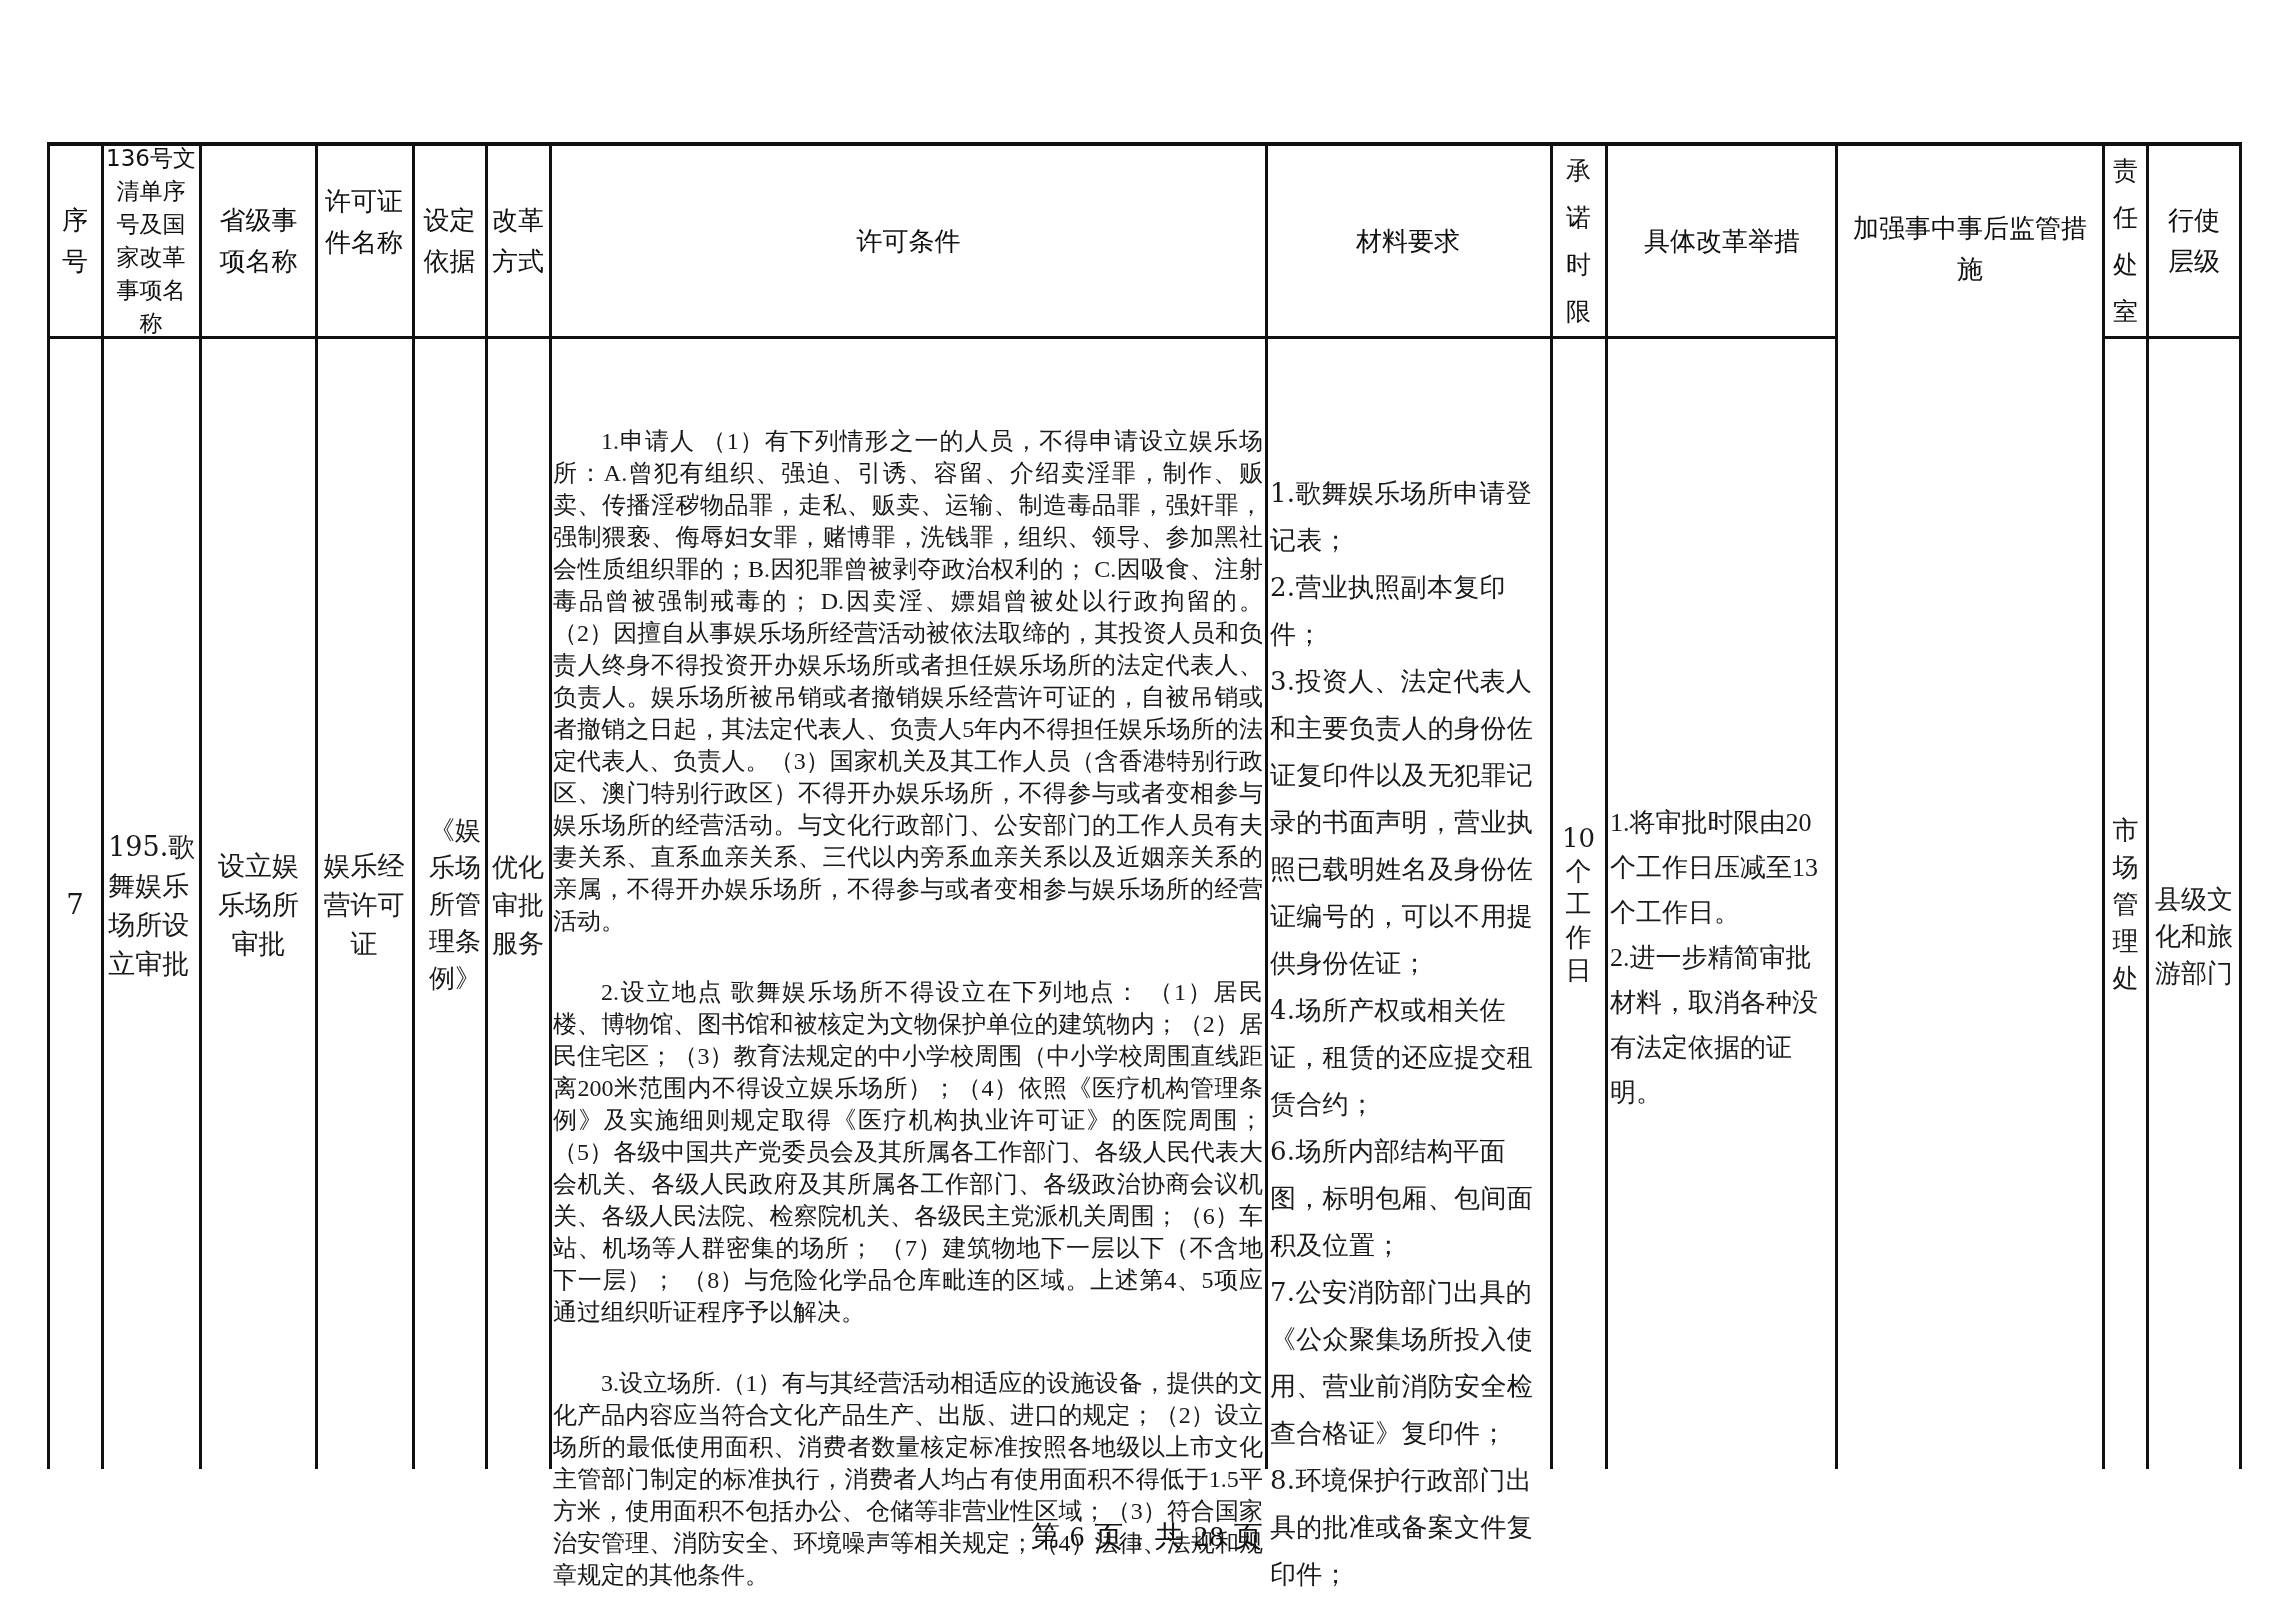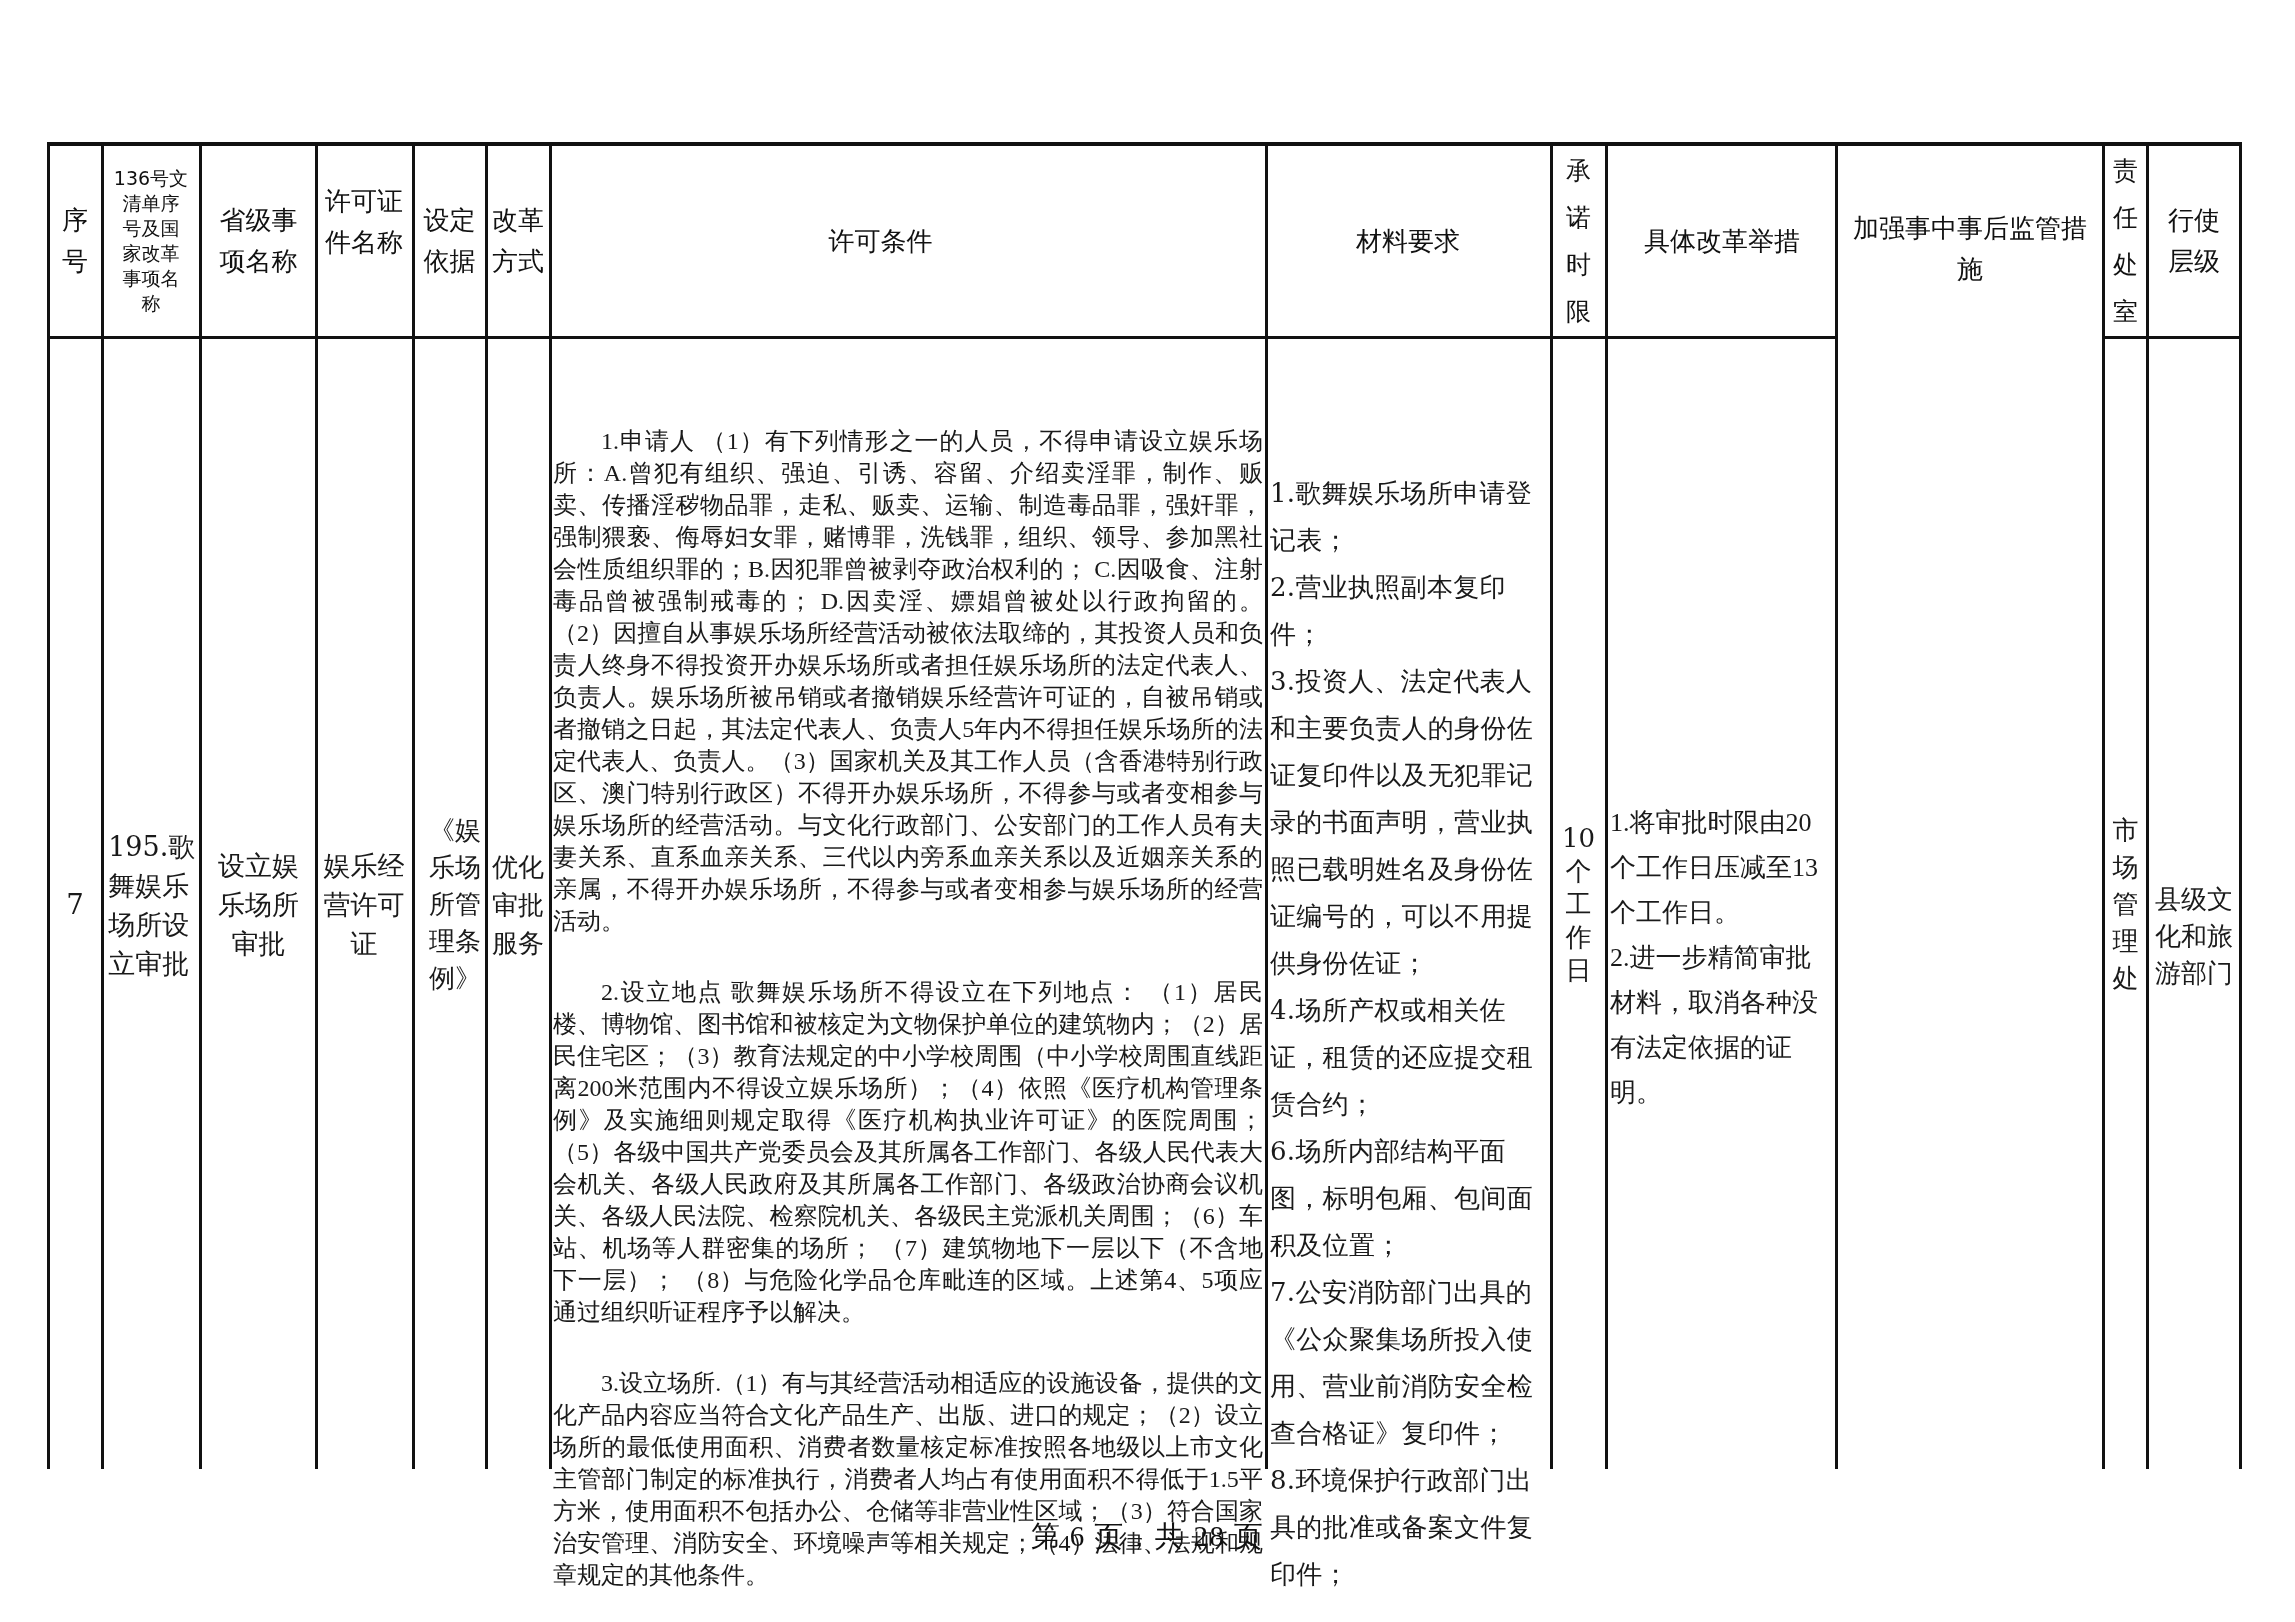--- a/index.html
+++ b/index.html
@@ -38,22 +38,22 @@
       text-align: center;
       box-sizing: border-box;
     }
     .hdr {
       font-family: "DejaVu Sans", sans-serif;
       font-size: 26px;
       line-height: 41px;
       color: #111;
     }
     .hdr.small {
-      font-size: 19px;
-      line-height: 25px;
+      font-size: 23px;
+      line-height: 33px;
     }
     .hdr.narrow {
       font-size: 25px;
       line-height: 47px;
     }
     .vt {
       white-space: pre-line;
     }
     .body-serif {
       font-family: "DejaVu Serif", "Liberation Serif", serif;
@@ -154,21 +154,21 @@
 事项名
 称</div>
     <div class="cell hdr vt" style="left:202px; top:146px; width:113px; height:190px;">省级事
 项名称</div>
     <div class="cell hdr vt" style="left:317px; top:146px; width:94px; height:152px;">许可证
 件名称</div>
     <div class="cell hdr vt" style="left:414px; top:146px; width:71px; height:190px;">设定
 依据</div>
     <div class="cell hdr vt" style="left:487px; top:146px; width:62px; height:190px;">改革
 方式</div>
-    <div class="cell hdr" style="left:524px; top:146px; width:713px; height:190px;">许可条件</div>
+    <div class="cell hdr" style="left:552px; top:146px; width:713px; height:190px;">许可条件</div>
     <div class="cell hdr" style="left:1267px; top:146px; width:282px; height:190px;">材料要求</div>
     <div class="cell hdr narrow vt" style="left:1552px; top:146px; width:53px; height:190px;">承
 诺
 时
 限</div>
     <div class="cell hdr" style="left:1608px; top:146px; width:228px; height:190px;">具体改革举措</div>
     <div class="cell hdr vt" style="left:1838px; top:146px; width:264px; height:165px; align-items:flex-start; padding-top:62px; line-height:41px;">加强事中事后监管措
 施</div>
     <div class="cell hdr narrow vt" style="left:2105px; top:146px; width:41px; height:190px;">责
 任

